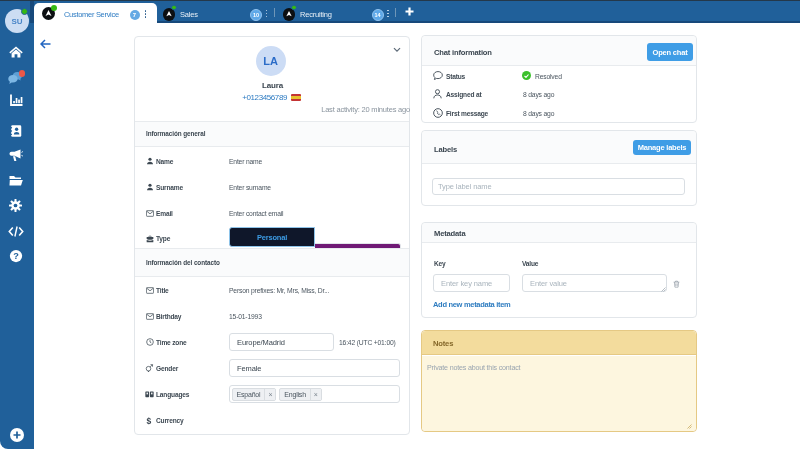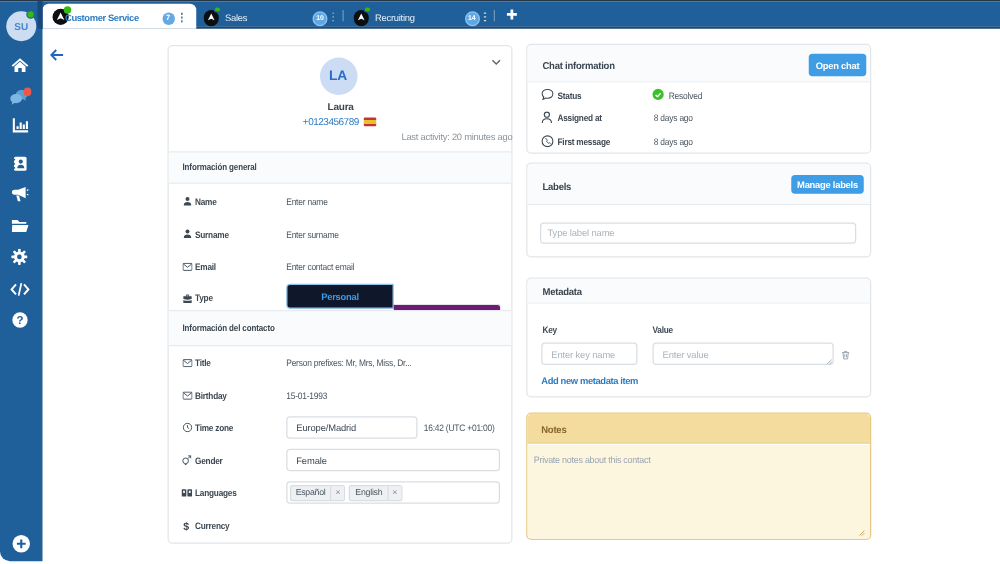--- a/index.html
+++ b/index.html
@@ -28,21 +28,21 @@
 <div class="abs" style="left:30px;top:1px;width:770px;height:19.5px;background:#20609a;"></div>
 <div class="abs" style="left:30px;top:20.5px;width:770px;height:2px;background:#17497b;"></div>
 <div class="abs" style="left:30px;top:1px;width:4px;height:21.5px;background:#17497b;z-index:5;"></div>
 
 <div class="abs" style="left:34px;top:3px;width:123px;height:20px;background:#fff;border-radius:5px 5px 0 0;"></div>
 <div class="abs" style="left:41.5px;top:6.5px;width:13.5px;height:13.5px;border-radius:50%;background:#0c0f12;"></div>
 <svg class="abs" style="left:44px;top:9px;" width="9" height="9" viewBox="0 0 9 9">
     <path d="M4.5 1 L7.5 7 L4.5 5.6 L1.5 7 Z" fill="#fff"></path>
   </svg>
 <div class="abs" style="left:51px;top:4.5px;width:6px;height:6px;border-radius:50%;background:#35ba13;"></div>
-<div class="abs" style="left:52px;top:10px;font-size:7.5px;font-weight:bold;color:#2d7bc2;letter-spacing:-0.3px;">Customer Service</div>
+<div class="abs" style="left:64px;top:10px;font-size:7.5px;font-weight:normal;color:#2d7bc2;letter-spacing:-0.3px;">Customer Service</div>
 <div class="abs" style="left:129.5px;top:9.5px;width:10px;height:10px;border-radius:50%;background:#64a9e4;color:#fff;font-size:6px;font-weight:bold;display:flex;align-items:center;justify-content:center;">7</div>
 <div class="abs" style="left:144.5px;top:10px;width:1.5px;height:1.5px;background:#2b5d8c;border-radius:50%;box-shadow:0 3px 0 #2b5d8c,0 6px 0 #2b5d8c;"></div>
 
 <div class="abs" style="left:162.5px;top:8px;width:12.5px;height:12.5px;border-radius:50%;background:#0c0f12;"></div>
 <svg class="abs" style="left:164.5px;top:10px;" width="8" height="8" viewBox="0 0 9 9">
     <path d="M4.5 1 L7.5 7 L4.5 5.6 L1.5 7 Z" fill="#fff"></path>
   </svg>
 <div class="abs" style="left:171px;top:4.5px;width:5.5px;height:5.5px;border-radius:50%;background:#35ba13;border:1px solid #20609a;"></div>
 <div class="abs" style="left:180px;top:10px;font-size:7.5px;color:#e9f0f7;letter-spacing:-0.2px;">Sales</div>
 <div class="abs" style="left:250px;top:8.5px;width:12px;height:12px;border-radius:50%;background:#5ea8e8;border:1px solid #90c3f0;color:#fff;font-size:5.5px;font-weight:bold;display:flex;align-items:center;justify-content:center;">10</div>

